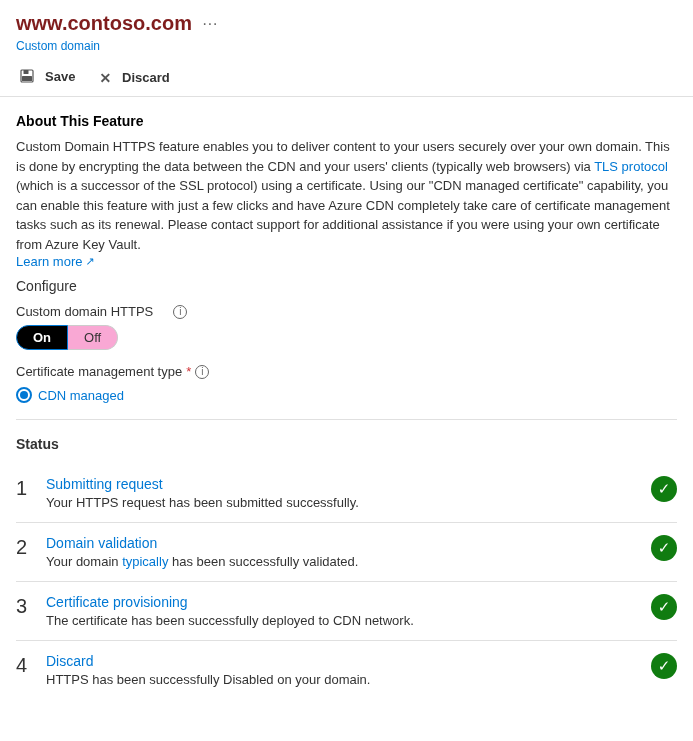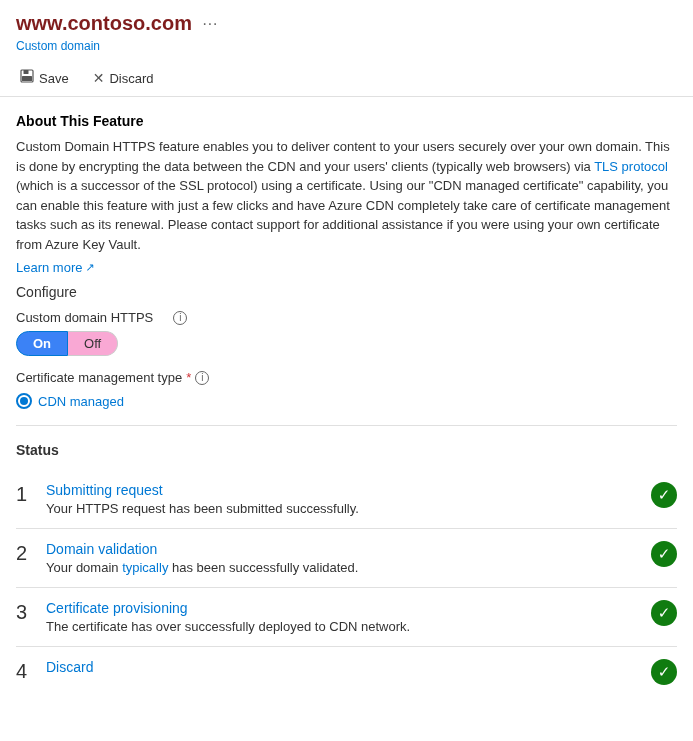--- a/index.html
+++ b/index.html
@@ -37,28 +37,29 @@
     }
     .toolbar {
       padding: 6px 16px 8px 16px;
       display: flex;
       align-items: center;
       gap: 16px;
       border-bottom: 1px solid #e0e0e0;
     }
     .toolbar-btn {
       display: flex;
-      align-items: flex-end;
-      gap: 5px;
+      align-items: flex-start;
+      gap: 11px;
       background: none;
       border: none;
       cursor: pointer;
       color: #333;
       font-size: 13px;
       padding: 2px 4px;
+      font-weight: bold;
     }
     .toolbar-icon {
       font-size: 14px;
       color: #555;
     }
 
     .content {
       padding: 16px 16px;
     }
 
@@ -66,21 +67,20 @@
       font-size: 14px;
       font-weight: 700;
       color: #000;
       margin-bottom: 8px;
     }
 
     .description {
       font-size: 13px;
       color: #333;
       line-height: 1.5;
-      margin-bottom: 6px;
     }
     .description .link {
       color: #0078d4;
       cursor: pointer;
       text-decoration: none;
     }
 
     .learn-more {
       color: #0078d4;
       font-size: 13px;
@@ -126,21 +126,21 @@
       font-style: normal;
     }
 
     .toggle-group {
       display: flex;
       align-items: center;
       gap: 0;
       margin-bottom: 14px;
     }
     .toggle-on {
-      background: #3b82f6;
+      background: #000000;
       color: #fff;
       border: 1px solid #0078d4;
       border-radius: 20px 0 0 20px;
       padding: 4px 16px;
       font-size: 13px;
       cursor: pointer;
       font-weight: 600;
     }
     .toggle-off {
       background: #f9a8d4;
@@ -350,33 +350,34 @@
         <div class="check-circle">
           <span class="check-mark">✓</span>
         </div>
       </div>
     </div>
 
     <div class="status-item">
       <div class="status-num">3</div>
       <div class="status-body">
         <div class="status-item-title">Certificate provisioning</div>
-        <div class="status-item-desc">The certificate has over successfully deployed to CDN network.</div>
+        <div class="status-item-desc">The certificate has been successfully deployed to CDN network.</div>
       </div>
       <div class="status-check">
         <div class="check-circle">
           <span class="check-mark">✓</span>
         </div>
       </div>
     </div>
 
     <div class="status-item">
       <div class="status-num">4</div>
       <div class="status-body">
         <div class="status-item-title">Discard</div>
+        <div class="status-item-desc">HTTPS has been successfully Disabled on your domain.</div>
       </div>
       <div class="status-check">
         <div class="check-circle">
           <span class="check-mark">✓</span>
         </div>
       </div>
     </div>
   </div>
 </div>
 

